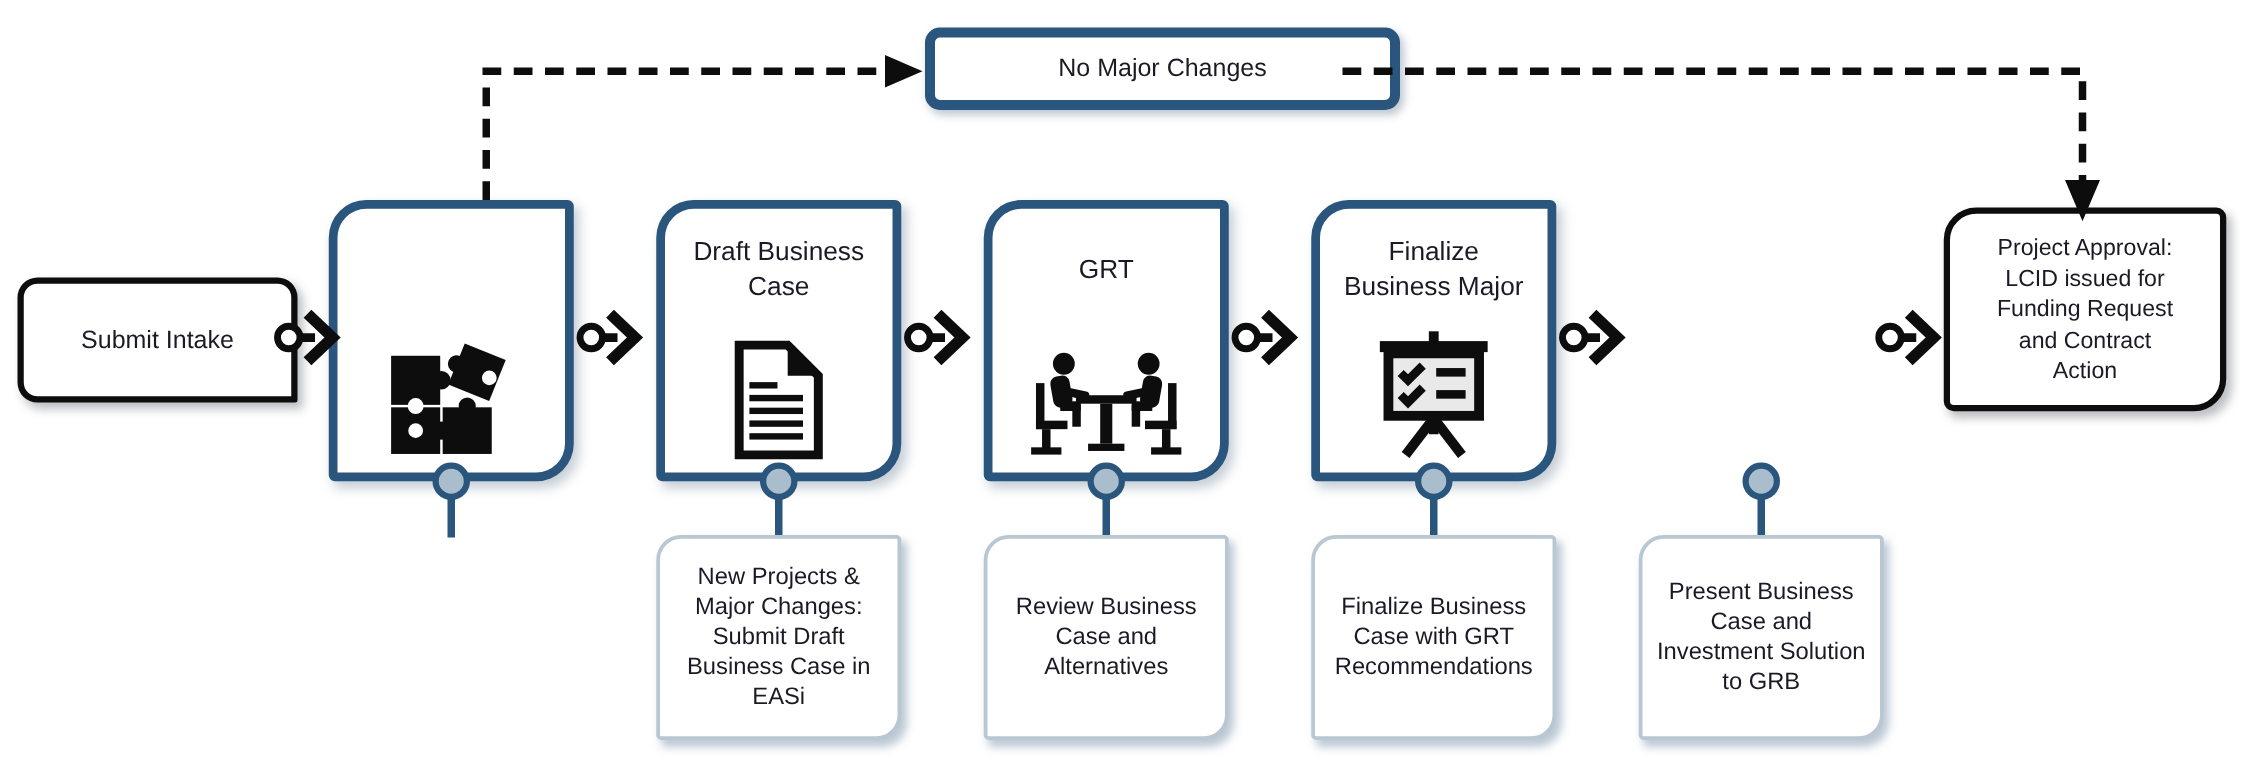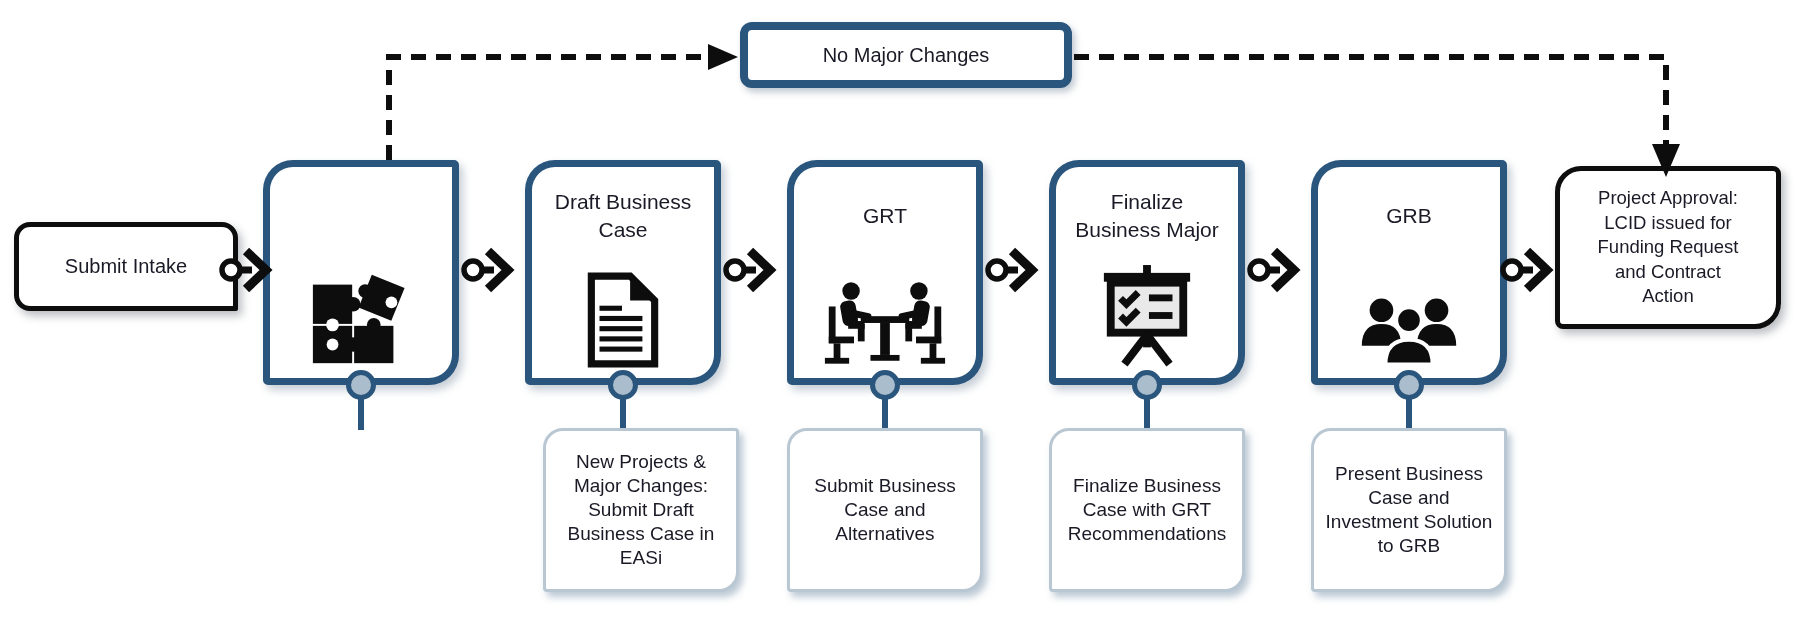--- a/index.html
+++ b/index.html
@@ -29,25 +29,25 @@
   }
   .stage-icon{
     position:absolute;left:0;right:0;bottom:10px;height:112px;
     display:flex;align-items:flex-end;justify-content:center;
   }
   .terminal{
     position:absolute;box-sizing:border-box;background:#fff;border:5px solid var(--ink);
     display:flex;align-items:center;justify-content:center;text-align:center;
     box-shadow:4px 5px 8px rgba(60,70,80,.35);z-index:2;
   }
-  .start-box{left:14px;top:222px;width:224px;height:89px;border-radius:16px 16px 2px 16px;font-size:20px;}
+  .start-box{left:14px;top:222px;width:224px;height:100px;border-radius:16px 16px 2px 16px;font-size:20px;}
   .end-box{left:1555px;top:166px;width:226px;height:163px;border-radius:26px 8px 26px 8px;
     font-size:18.5px;line-height:1.32;padding:4px;}
   .nmc-box{
-    position:absolute;left:740px;top:22px;width:332px;height:66px;box-sizing:border-box;
+    position:absolute;left:740px;top:22px;width:380px;height:66px;box-sizing:border-box;
     background:#fff;border:8px solid var(--blue);border-radius:12px;
     display:flex;align-items:center;justify-content:center;font-size:20px;
     box-shadow:3px 4px 7px rgba(110,130,150,.45);z-index:2;
   }
   
   .note{
     position:absolute;top:428px;width:196px;height:164px;box-sizing:border-box;
     background:#fff;border:3px solid var(--noteborder);
     border-radius:20px 4px 20px 4px;
     box-shadow:4px 5px 7px rgba(120,145,170,.50);
@@ -181,35 +181,20 @@
         <path class="stroke-ink" style="stroke-width:7" d="M23,52 l6,6 l12,-12"></path>
         <rect class="ink" x="52" y="30" width="24" height="7"></rect>
         <rect class="ink" x="52" y="48" width="24" height="7"></rect>
         <path class="stroke-ink" style="stroke-width:8" d="M50,71 L27,101"></path>
         <path class="stroke-ink" style="stroke-width:8" d="M50,71 L73,101"></path>
         <path class="stroke-ink" style="stroke-width:8" d="M50,69 V84"></path>
       </svg>
     </div>
   </div>
 
-  <div class="stage" style="left:1311px">
-    <div class="stage-title pre">GRB</div>
-    <div class="stage-icon">
-      <svg width="118" height="78" viewBox="0 0 120 78">
-        <g class="ink">
-          <circle cx="32" cy="20" r="12"></circle>
-          <path d="M12,56 q0,-22 20,-22 q20,0 20,22 z"></path>
-          <circle cx="88" cy="20" r="12"></circle>
-          <path d="M68,56 q0,-22 20,-22 q20,0 20,22 z"></path>
-        </g>
-        <circle cx="60" cy="30" r="13" class="ink" stroke="#fff" stroke-width="4"></circle>
-        <path d="M36,75 q0,-25 24,-25 q24,0 24,25 z" class="ink" stroke="#fff" stroke-width="4"></path>
-      </svg>
-    </div>
-  </div>
 
   <div class="terminal end-box">
     <span class="pre">Project Approval:
 LCID issued for
 Funding Request
 and Contract
 Action</span>
   </div>
 
   <svg class="flow-arrow" style="left:218px" viewBox="0 0 64 50">
@@ -247,29 +232,29 @@
   <div class="stem" style="left:620px"></div>
   <div class="stem" style="left:882px"></div>
   <div class="stem" style="left:1144px"></div>
   <div class="stem" style="left:1406px"></div>
   <div class="dot-connector" style="left:346px"></div>
   <div class="dot-connector" style="left:608px"></div>
   <div class="dot-connector" style="left:870px"></div>
   <div class="dot-connector" style="left:1132px"></div>
   <div class="dot-connector" style="left:1394px"></div>
 
-  <div class="note" style="left:543px">
+  <div class="note" style="left:525px">
       <span class="pre">New Projects &amp;
 Major Changes:
 Submit Draft
 Business Case in
 EASi</span>
     </div>
   <div class="note" style="left:787px">
-      <span class="pre">Submit Business
+      <span class="pre">Review Business
 Case and
 Alternatives</span>
     </div>
   <div class="note" style="left:1049px">
       <span class="pre">Finalize Business
 Case with GRT
 Recommendations</span>
     </div>
   <div class="note" style="left:1311px">
       <span class="pre">Present Business

